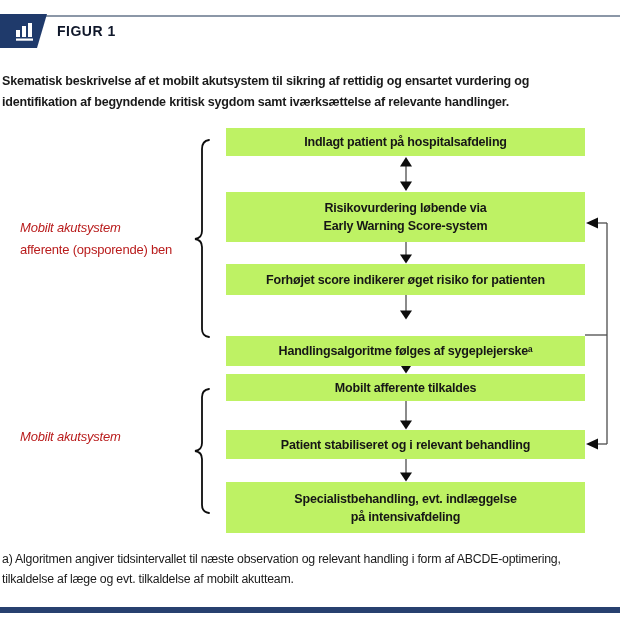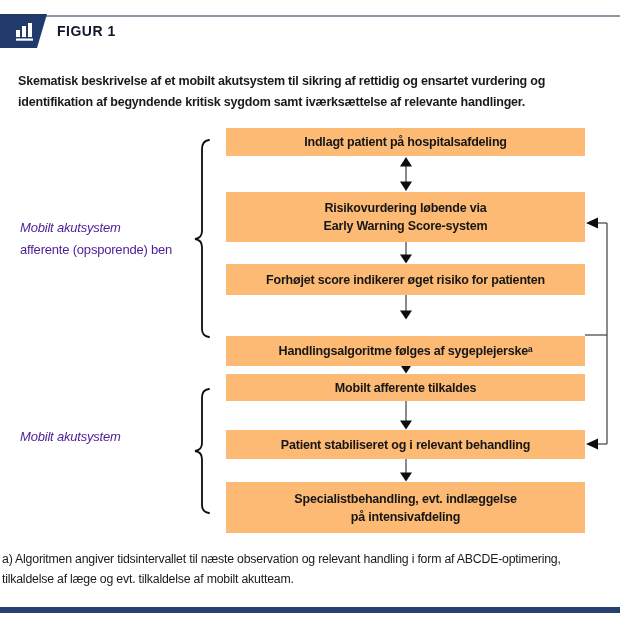--- a/index.html
+++ b/index.html
@@ -37,27 +37,26 @@
   }
   .caption {
     position: absolute;
     left: 2px; top: 71px;
     font-size: 12.5px;
     font-weight: bold;
     line-height: 21px;
     letter-spacing: -0.2px;
     white-space: pre;
     color: #1a1a1a;
-    margin-left: 16px;
   }
   .flow-box {
     position: absolute;
     left: 226px;
     width: 359px;
-    background: #fdba74;
+    background: #bef264;
     display: flex;
     align-items: center;
     justify-content: center;
     text-align: center;
     font-size: 12.5px;
     font-weight: bold;
     letter-spacing: -0.2px;
     line-height: 18px;
     white-space: pre-line;
     color: #161616;
@@ -74,21 +73,21 @@
     position: absolute;
     left: 0; top: 0;
     z-index: 1;
   }
   .side-label {
     position: absolute;
     left: 20px;
     font-size: 13px;
     line-height: 22px;
     letter-spacing: -0.2px;
-    color: #4c1d95;
+    color: #b91c1c;
   }
   .side-label .l1 { font-style: italic; display: block; }
   .side-label .l2 { display: block; }
   .label-afferent { top: 217px; }
   .label-efferent { top: 426px; }
   .footnote {
     position: absolute;
     left: 2px; top: 549px;
     font-size: 12.3px;
     line-height: 20px;

